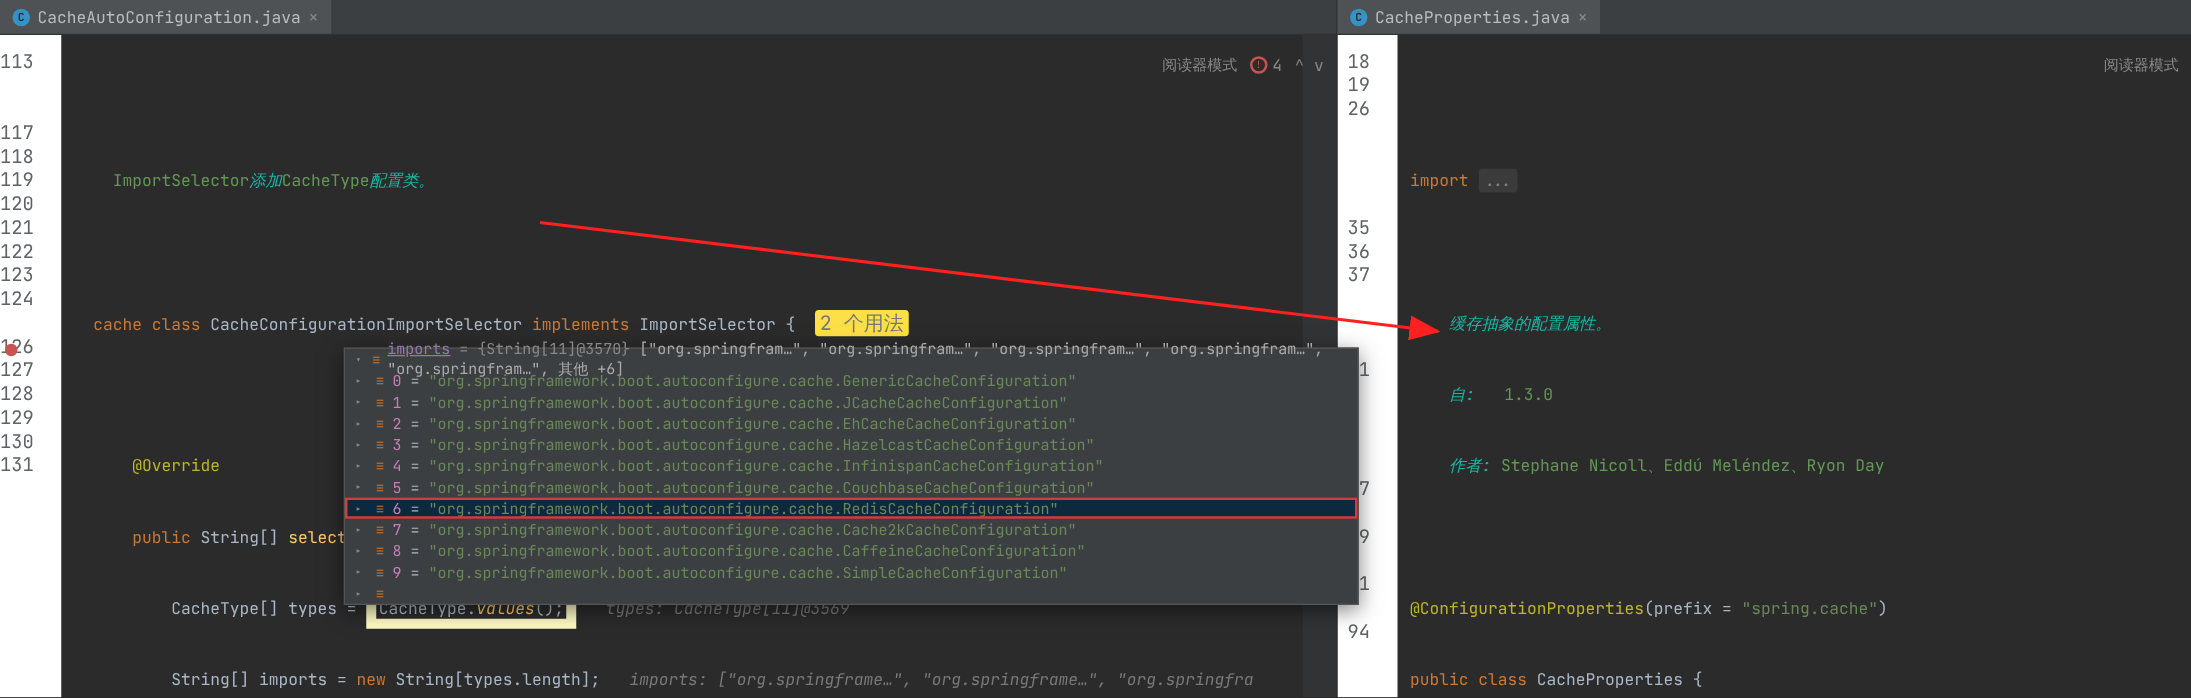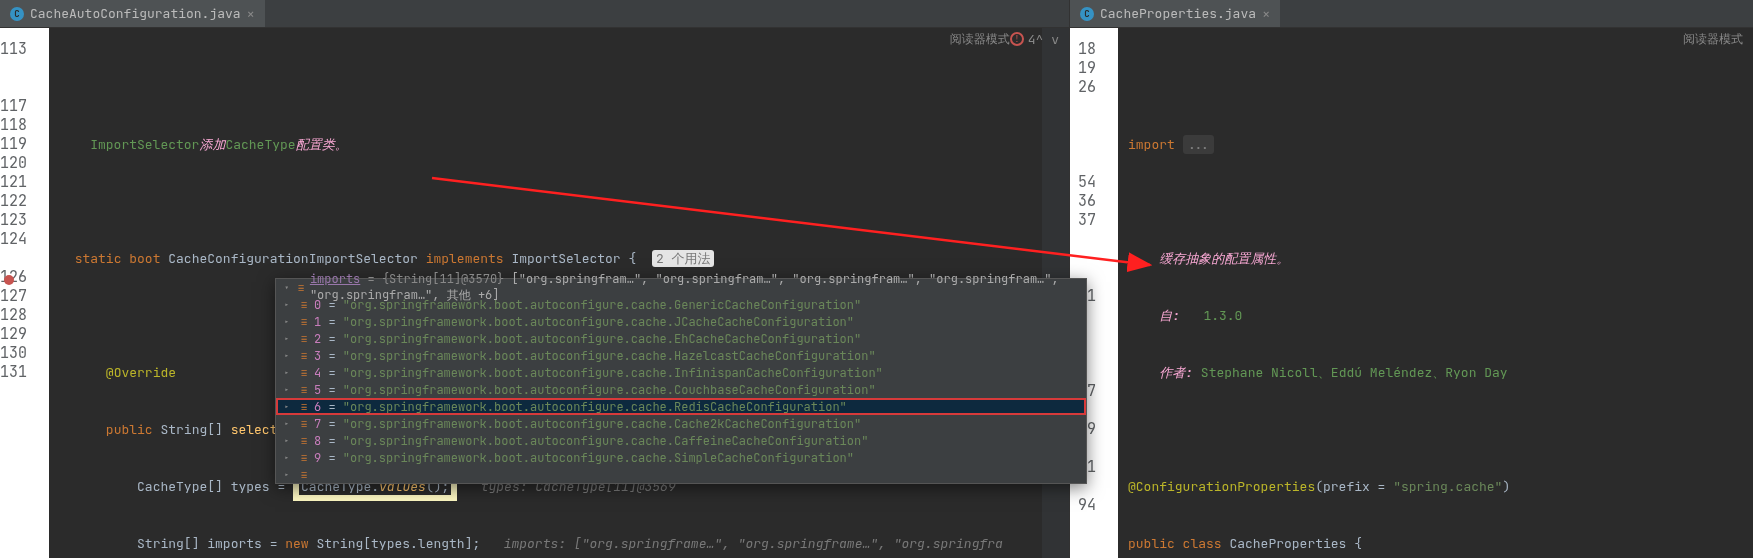--- a/index.html
+++ b/index.html
@@ -5,41 +5,41 @@
 * { margin: 0; padding: 0; box-sizing: border-box; }
 body { background: #2b2b2b; font-family: 'JetBrains Mono', 'Consolas', monospace; font-size: 13px; color: #a9b7c6; overflow: hidden; width: 1753px; height: 558px; display: flex; }
 .editor-pane { display: flex; flex-direction: column; position: relative; }
 .pane-left { width: 1070px; border-right: 1px solid #323232; }
 .pane-right { flex: 1; }
 .tab-bar { height: 28px; background: #3c3f41; display: flex; align-items: center; border-bottom: 1px solid #323232; }
 .tab { display: flex; align-items: center; padding: 0 10px; height: 100%; background: #4e5254; color: #bbbbbb; gap: 6px; cursor: pointer; }
 .tab.active { background: #4e5254; }
 .tab-icon { width: 14px; height: 14px; border-radius: 50%; background: #3592c4; display: inline-flex; align-items: center; justify-content: center; color: #2b2b2b; font-size: 9px; font-weight: bold; }
 .tab-close { font-size: 14px; color: #888; cursor: pointer; }
-.status-strip { position: absolute; top: 28px; right: 0; height: 22px; display: flex; align-items: center; padding-right: 10px; color: #888; z-index: 5; }
+.status-strip { position: absolute; top: 41px; right: 0; height: 22px; display: flex; align-items: center; gap: 10px; padding-right: 10px; color: #888; z-index: 5; }
 .reader-mode { font-size: 12px; color: #888; }
 .problems { display: flex; align-items: center; gap: 4px; }
 .problems-dot { width: 14px; height: 14px; border-radius: 50%; border: 2px solid #c75450; display: flex; align-items: center; justify-content: center; font-size: 8px; color: #c75450; }
 .editor-body { display: flex; flex: 1; position: relative; overflow: hidden; }
 .gutter { width: 68px; background: #ffffff; padding-top: 12px; text-align: right; color: #606366; font-size: 15px; line-height: 19px; padding-right: 22px; user-select: none; }
 .gutter-right { width: 48px; }
 .gutter .ln { height: 19px; }
 .code-area { flex: 1; padding-top: 12px; line-height: 19px; white-space: pre; position: relative; }
 .code-line { height: 19px; padding-left: 10px; }
 .kw { color: #cc7832; }
 .type { color: #a9b7c6; }
 .method { color: #ffc66d; }
 .static-method { color: #ffc66d; font-style: italic; }
 .str { color: #6a8759; }
-.comment { color: #f9a8d4; font-style: italic; }
+.comment { color: #14b8a6; font-style: italic; }
 .doc { color: #629755; }
 .annotation { color: #bbb529; }
 .param-hint { color: #787878; font-style: italic; margin-top: 28px; }
-.inlay { color: #787878; background: #e5e5e5; padding: 0 4px; border-radius: 3px; font-size: 13px; }
-.boxed { border: 6px solid #fef9c3; padding: 0 2px; }
+.inlay { color: #787878; background: #fde047; padding: 0 4px; border-radius: 3px; font-size: 16px; }
+.boxed { border: 8px solid #fef9c3; padding: 0 2px; }
 .minimap { width: 60px; background: #313335; position: relative; }
 .debug-popup { position: absolute; top: 278px; left: 275px; width: 812px; background: #3c3f41; border: 1px solid #555; box-shadow: 0 4px 16px rgba(0,0,0,0.5); z-index: 10; font-size: 12px; }
 .debug-row { display: flex; align-items: center; height: 17px; padding: 0 8px; gap: 4px; cursor: pointer; }
 .debug-row.selected { background: #0d293e; }
 .debug-row.highlighted { outline: 2px solid #d73a3a; outline-offset: -2px; }
 .debug-arrow { color: #888; font-size: 9px; width: 10px; }
 .debug-icon { width: 12px; text-align: center; color: #cc7832; }
 .debug-key { color: #c77dbb; }
 .debug-val { color: #6a8759; }
 .debug-header .debug-key { color: #9876aa; text-decoration: underline; }
@@ -85,21 +85,21 @@
         <div class="ln">127</div>
         <div class="ln">128</div>
         <div class="ln">129</div>
         <div class="ln">130</div>
         <div class="ln">131</div>
       </div>
     <div class="code-area">
       <div class="code-line"></div>
       <div class="code-line">    <span class="doc">ImportSelector</span><span class="comment">添加</span><span class="doc">CacheType</span><span class="comment">配置类。</span></div>
       <div class="code-line"></div>
-      <div class="code-line">  <span class="kw">static boot </span><span>CacheConfigurationImportSelector </span><span class="kw">implements </span><span>ImportSelector </span><span>{  </span><span class="inlay">2 个用法</span></div>
+      <div class="code-line">  <span class="kw">cache class </span><span>CacheConfigurationImportSelector </span><span class="kw">implements </span><span>ImportSelector </span><span>{  </span><span class="inlay">2 个用法</span></div>
       <div class="code-line"></div>
       <div class="code-line">      <span class="annotation">@Override</span></div>
       <div class="code-line">      <span class="kw">public </span><span>String[] </span><span class="method">selectImports</span><span>(AnnotationMetadata importingClassMetadata) {   </span><span class="param-hint">importingClassMetadata: "org.springframewo…</span></div>
       <div class="code-line">          <span>CacheType[] types = </span><span class="boxed"><span class="type">CacheType</span>.<span class="static-method">values</span>();</span><span class="param-hint">   types: CacheType[11]@3569</span></div>
       <div class="code-line">          <span>String[] imports = </span><span class="kw">new </span><span>String[types.length];   </span><span class="param-hint">imports: ["org.springframe…", "org.springframe…", "org.springfra</span></div>
       
       
       
       
       
@@ -189,21 +189,21 @@
   </div>
   <div class="editor-body">
     <div class="gutter gutter-right" id="gutter-right">
         <div class="ln">18</div>
         <div class="ln">19</div>
         <div class="ln">26</div>
         <div class="ln"></div>
         <div class="ln"></div>
         <div class="ln"></div>
         <div class="ln"></div>
-        <div class="ln">54</div>
+        <div class="ln">35</div>
         <div class="ln">36</div>
         <div class="ln">37</div>
         <div class="ln"></div>
         <div class="ln"></div>
         <div class="ln"></div>
         <div class="ln">41</div>
         <div class="ln"></div>
         <div class="ln"></div>
         <div class="ln"></div>
         <div class="ln"></div>

